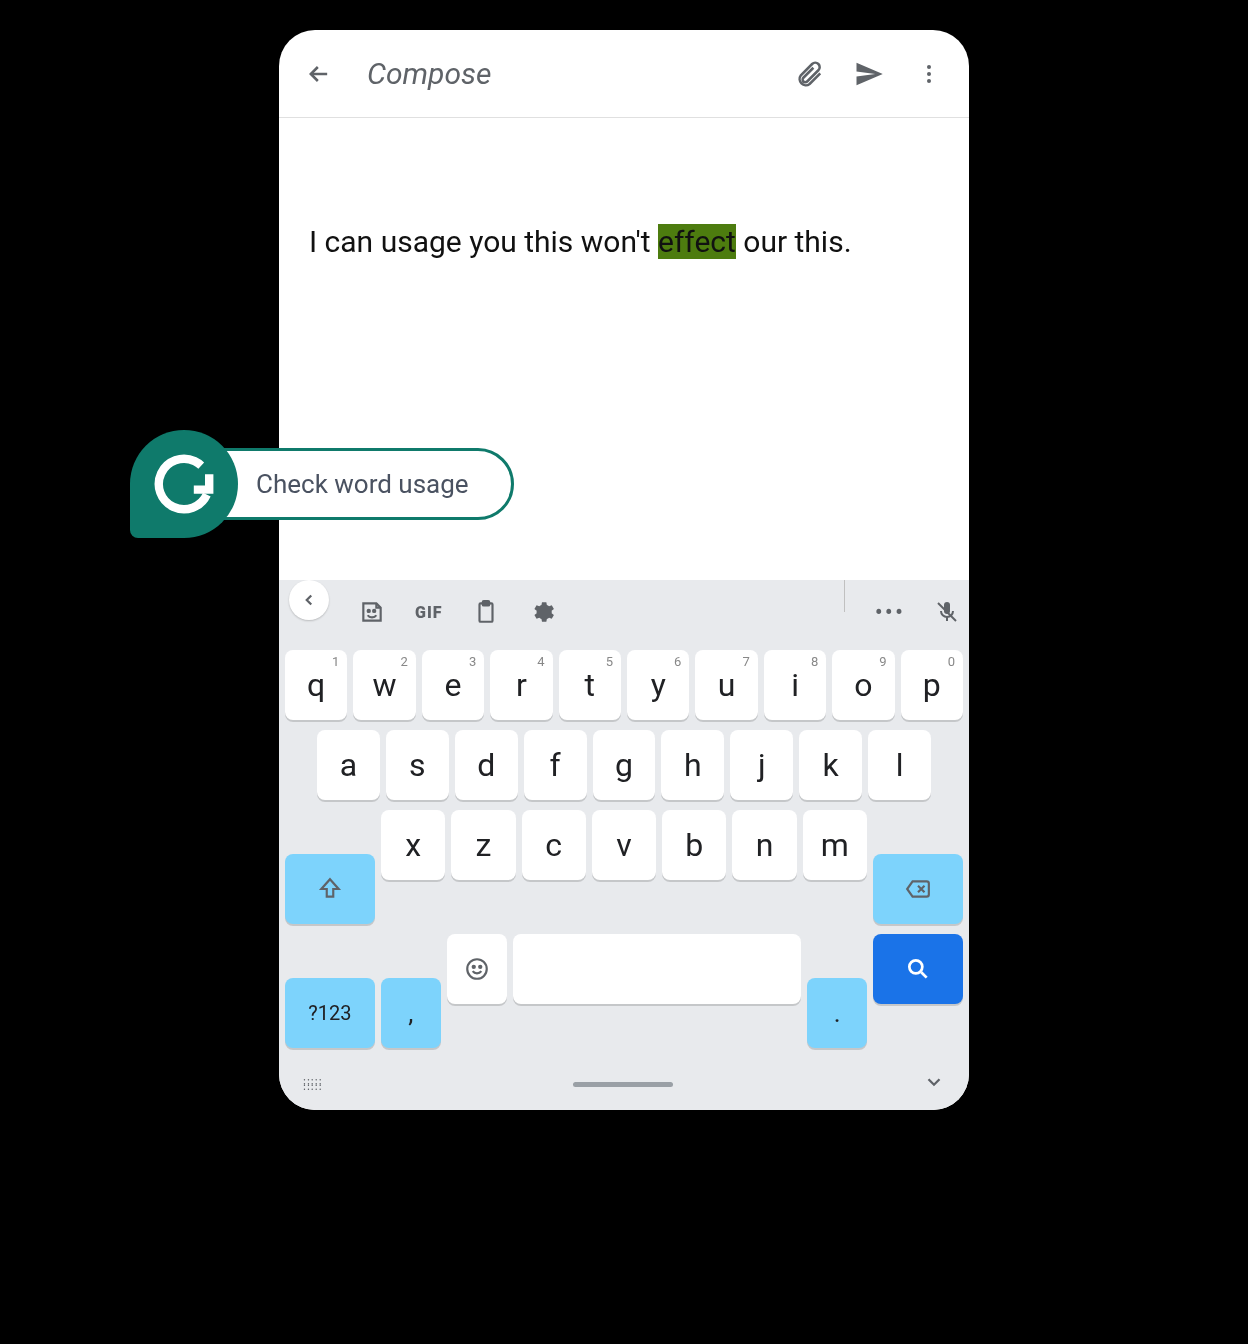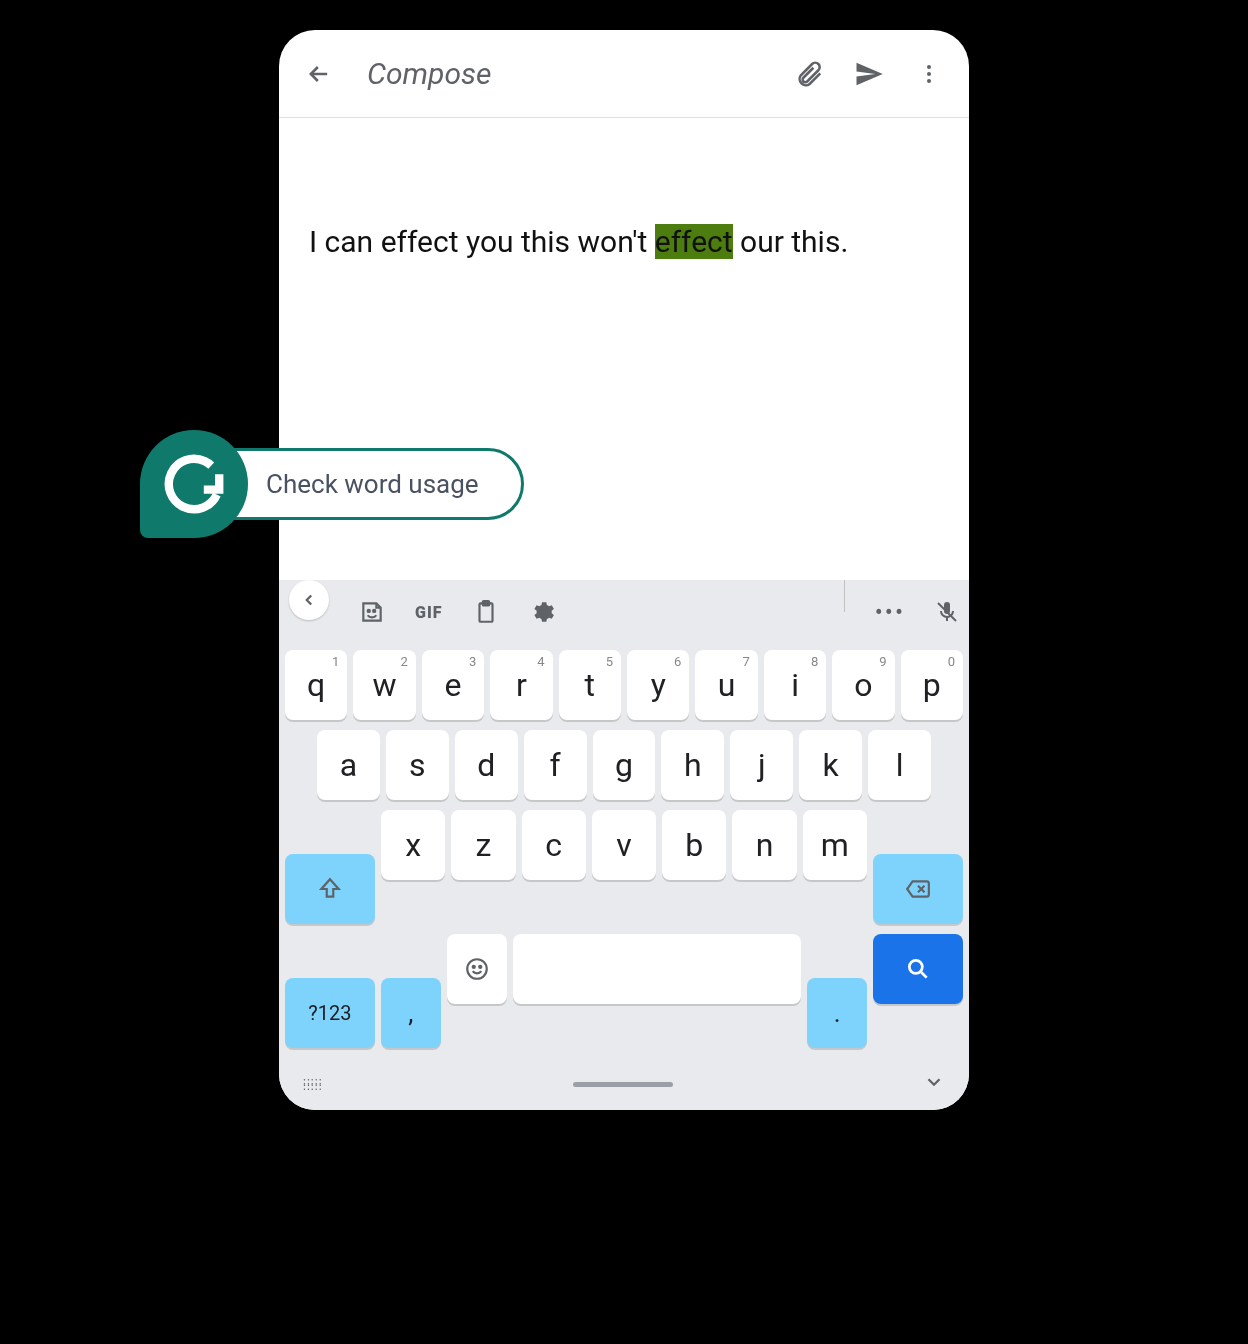--- a/index.html
+++ b/index.html
@@ -61,21 +61,21 @@
     font-size: 30px;
     line-height: 1.6;
     color: #111;
   }
   .highlight {
     background: #4d7c0f;
   }
   
   .bubble {
     position: absolute;
-    left: 140px;
+    left: 130px;
     top: 430px;
     display: flex;
     align-items: center;
     z-index: 10;
     justify-content: flex-end;
   }
   .bubble-icon {
     width: 108px;
     height: 108px;
     background: #0f7a6b;
@@ -234,21 +234,21 @@
       <svg width="24" height="24" viewBox="0 0 24 24" fill="currentColor">
           <circle cx="12" cy="5" r="2"></circle>
           <circle cx="12" cy="12" r="2"></circle>
           <circle cx="12" cy="19" r="2"></circle>
         </svg>
     </div>
   </div>
 
   <div class="body-area">
     <p class="body-text">
-      <span>I can effect you this won't </span><span class="highlight">effect</span><span> our this.</span>
+      <span>I can usage you this won't </span><span class="highlight">effect</span><span> our this.</span>
     </p>
   </div>
 
   <div class="keyboard">
     <div class="kb-toolbar">
       <div class="circle">
         <svg width="18" height="18" viewBox="0 0 24 24" fill="none" stroke="#5f6368" stroke-width="3">
             <path d="M15 18l-6-6 6-6"></path>
           </svg>
       </div>

